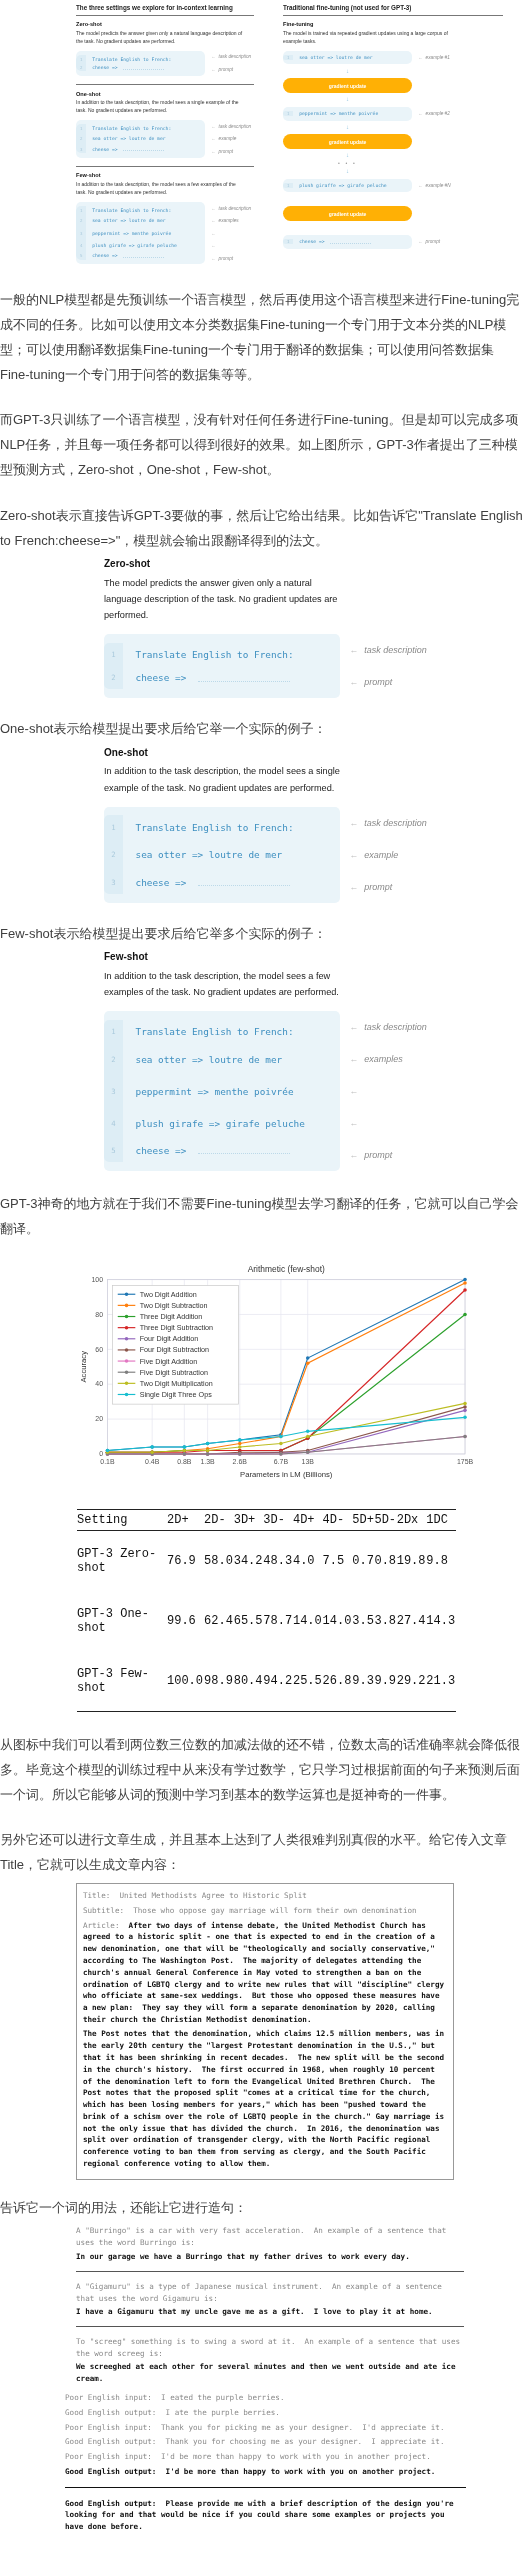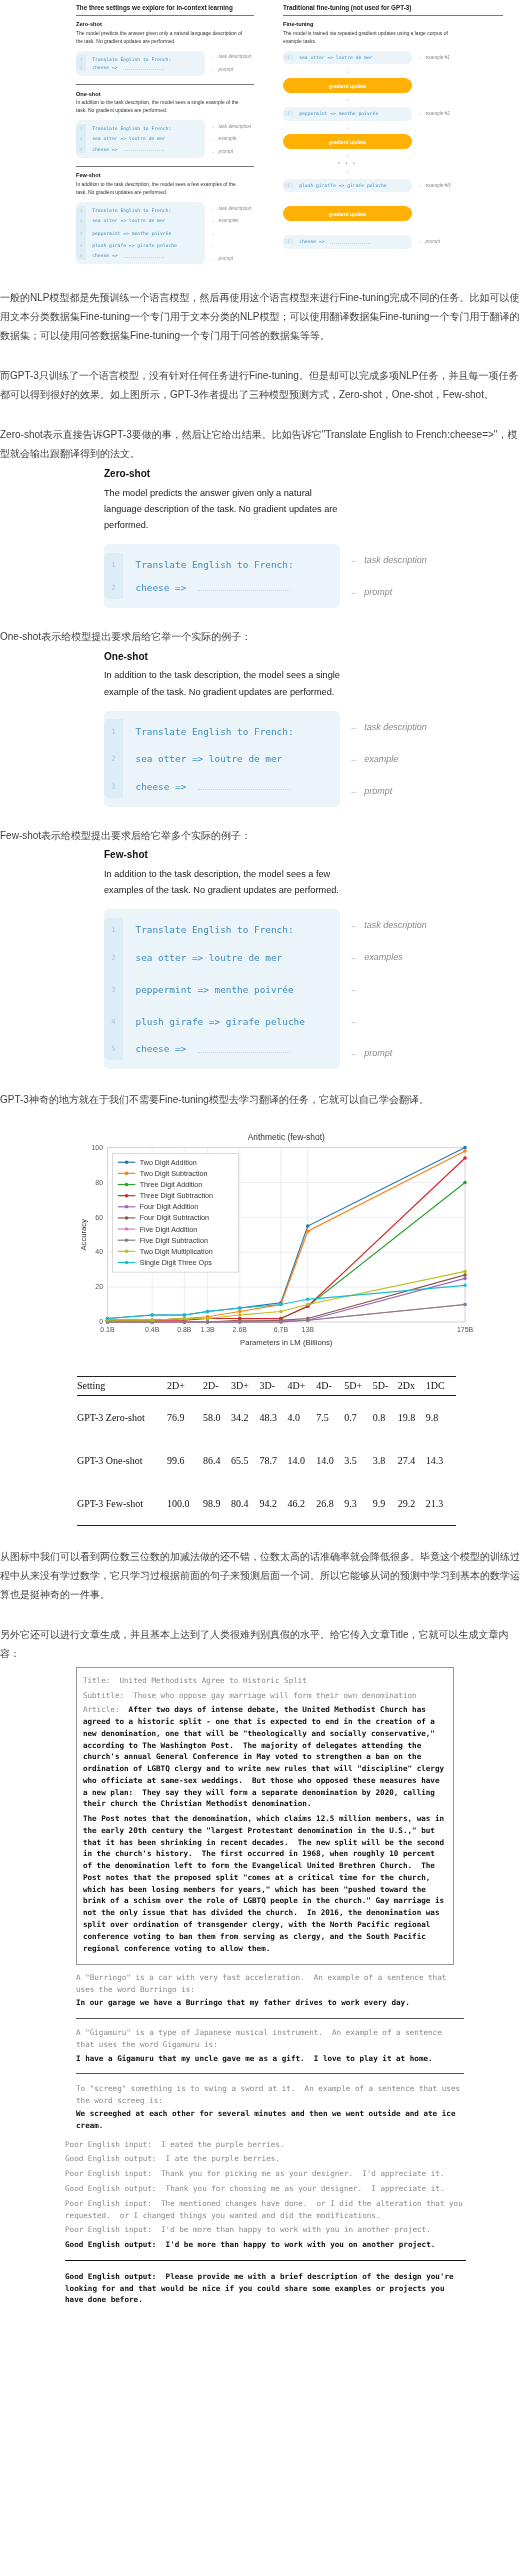--- a/index.html
+++ b/index.html
@@ -1,20 +1,20 @@
 <!DOCTYPE html>
 <html style="font-size:11.7px"><head>
 <meta charset="utf-8">
 <style>
   html,body{margin:0;padding:0;background:#ffffff;}
   body{width:523px;font-family:"Liberation Sans",sans-serif;color:#3f3f3f;}
   .page{width:523px;overflow:hidden;}
 
   
-  .cn-p{font-size:10px;line-height:1.92;color:#3f3f3f;margin:20.6px 0;}
+  .cn-p{font-size:13px;line-height:1.92;color:#3f3f3f;margin:20.6px 0;}
   .cn-p.tight{margin:16px 0 4.4px 0;}
 
   
   .top-figure{display:flex;padding:4.4px 0 0 76px;gap:29px;margin-bottom:5.9px;}
   .fig-col{flex:0 0 auto;}
   .fig-col.left{width:178px;}
   .fig-col.right{width:220px;}
   .fig-title{font-size:6.3px;font-weight:bold;color:#222;padding-bottom:3.7px;border-bottom:0.7px solid #777;margin-bottom:5.1px;}
   .fig-h{font-size:5.6px;font-weight:bold;color:#111;margin:5.1px 0 2.9px 0;}
   .fig-d{font-size:5px;color:#333;line-height:1.55;margin-bottom:5.1px;width:170px;}
@@ -64,21 +64,21 @@
 
   
   .seq-arrow{width:129px;text-align:center;color:#8fc3de;font-size:6.2px;line-height:1.4;}
   .pill{width:119px;background:#ffb005;color:#fff;font-weight:bold;font-size:5px;text-align:center;padding:4.4px 5.1px;border-radius:8.8px;margin:2.2px 0;}
   .dots{width:129px;text-align:center;color:#999;font-size:5.1px;letter-spacing:2.2px;line-height:1.4;}
 
   
   .chart-wrap{margin:8.8px 0 2.9px 78px;}
 
   
-  table.res{border-collapse:collapse;margin:11.7px 0 5.9px 77px;width:379px;font-family:Liberation Serif, serif;font-size:10px;color:#111;border-top:1.5px solid #222;border-bottom:1.5px solid #222;}
+  table.res{border-collapse:collapse;margin:11.7px 0 5.9px 77px;width:379px;font-family:Liberation Mono, monospace;font-size:12px;color:#111;border-top:1.5px solid #222;border-bottom:1.5px solid #222;}
   table.res th{font-weight:normal;text-align:left;border-bottom:1.1px solid #222;padding:2.9px 0 3.7px 0;}
   table.res td{padding:16px 0;}
   table.res th:first-child,table.res td:first-child{width:90px;}
 
   
   .mono{font-family:"DejaVu Sans Mono",monospace;font-size:7.6px;line-height:1.55;}
   .art-box{margin:2.9px 0 7.3px 76px;width:364px;border:0.7px solid #999;padding:6.6px 5.9px;}
   .art-box p{margin:0 0 2.9px 0;white-space:pre-wrap;}
   .gray{color:#8a8a8a;}
   .boldtxt{color:#111;font-weight:bold;}
@@ -606,56 +606,57 @@
           <td>4.0</td>
           <td>7.5</td>
           <td>0.7</td>
           <td>0.8</td>
           <td>19.8</td>
           <td>9.8</td>
         </tr>
         <tr>
           <td>GPT-3 One-shot</td>
           <td>99.6</td>
-          <td>86.4</td>
+          <td>62.4</td>
           <td>65.5</td>
           <td>78.7</td>
           <td>14.0</td>
           <td>14.0</td>
           <td>3.5</td>
           <td>3.8</td>
           <td>27.4</td>
           <td>14.3</td>
         </tr>
         <tr>
           <td>GPT-3 Few-shot</td>
           <td>100.0</td>
           <td>98.9</td>
           <td>80.4</td>
           <td>94.2</td>
-          <td>46.2</td>
+          <td>25.5</td>
           <td>26.8</td>
           <td>9.3</td>
           <td>9.9</td>
           <td>29.2</td>
           <td>21.3</td>
         </tr>
       </tbody>
     </table>
 
   <p class="cn-p">从图标中我们可以看到两位数三位数的加减法做的还不错，位数太高的话准确率就会降低很多。毕竟这个模型的训练过程中从来没有学过数学，它只学习过根据前面的句子来预测后面一个词。所以它能够从词的预测中学习到基本的数学运算也是挺神奇的一件事。</p>
   <p class="cn-p tight">另外它还可以进行文章生成，并且基本上达到了人类很难判别真假的水平。给它传入文章Title，它就可以生成文章内容：</p>
 
   <div class="art-box mono" id="art-box">
       <p><span class="gray">Title:  </span><span class="gray">United Methodists Agree to Historic Split</span></p>
       <p><span class="gray">Subtitle:  </span><span class="gray">Those who oppose gay marriage will form their own denomination</span></p>
       <p><span class="gray">Article:  </span><span class="boldtxt">After two days of intense debate, the United Methodist Church has agreed to a historic split - one that is expected to end in the creation of a new denomination, one that will be "theologically and socially conservative," according to The Washington Post.  The majority of delegates attending the church's annual General Conference in May voted to strengthen a ban on the ordination of LGBTQ clergy and to write new rules that will "discipline" clergy who officiate at same-sex weddings.  But those who opposed these measures have a new plan:  They say they will form a separate denomination by 2020, calling their church the Christian Methodist denomination.</span></p>
       <p><span class="boldtxt">The Post notes that the denomination, which claims 12.5 million members, was in the early 20th century the "largest Protestant denomination in the U.S.," but that it has been shrinking in recent decades.  The new split will be the second in the church's history.  The first occurred in 1968, when roughly 10 percent of the denomination left to form the Evangelical United Brethren Church.  The Post notes that the proposed split "comes at a critical time for the church, which has been losing members for years," which has been "pushed toward the brink of a schism over the role of LGBTQ people in the church." Gay marriage is not the only issue that has divided the church.  In 2016, the denomination was split over ordination of transgender clergy, with the North Pacific regional conference voting to ban them from serving as clergy, and the South Pacific regional conference voting to allow them.</span></p>
     </div>
 
+  <p class="cn-p tight">告诉它一个词的用法，还能让它进行造句：</p>
 
   <div class="wu-wrap mono" id="wu">
       <div class="wu-block">
         <p class="gray">A "Burringo" is a car with very fast acceleration.  An example of a sentence that uses the word Burringo is:</p>
         <p class="boldtxt">In our garage we have a Burringo that my father drives to work every day.</p>
       </div>
       <hr class="sep">
       <div class="wu-block">
         <p class="gray">A "Gigamuru" is a type of Japanese musical instrument.  An example of a sentence that uses the word Gigamuru is:</p>
         <p class="boldtxt">I have a Gigamuru that my uncle gave me as a gift.  I love to play it at home.</p>
@@ -667,21 +668,20 @@
       </div>
     </div>
 
 
   <div class="gr-wrap mono" id="gr">
       <div class="gr-block">
         <p class="gray">Poor English input:  I eated the purple berries.</p>
         <p class="gray">Good English output:  I ate the purple berries.</p>
         <p class="gray">Poor English input:  Thank you for picking me as your designer.  I'd appreciate it.</p>
         <p class="gray">Good English output:  Thank you for choosing me as your designer.  I appreciate it.</p>
-        <p class="gray">Poor English input:  The mentioned changes have done.  or I did the alteration that you requested.  or I changed things you wanted and did the modifications.</p>
         <p class="gray">Poor English input:  I'd be more than happy to work with you in another project.</p>
         <p class="boldtxt">Good English output:  I'd be more than happy to work with you on another project.</p>
       </div>
       <hr class="sep2">
       <div class="gr-block">
         <p class="boldtxt">Good English output:  Please provide me with a brief description of the design you're looking for and that would be nice if you could share some examples or projects you have done before.</p>
       </div>
     </div>
 
 </div>

